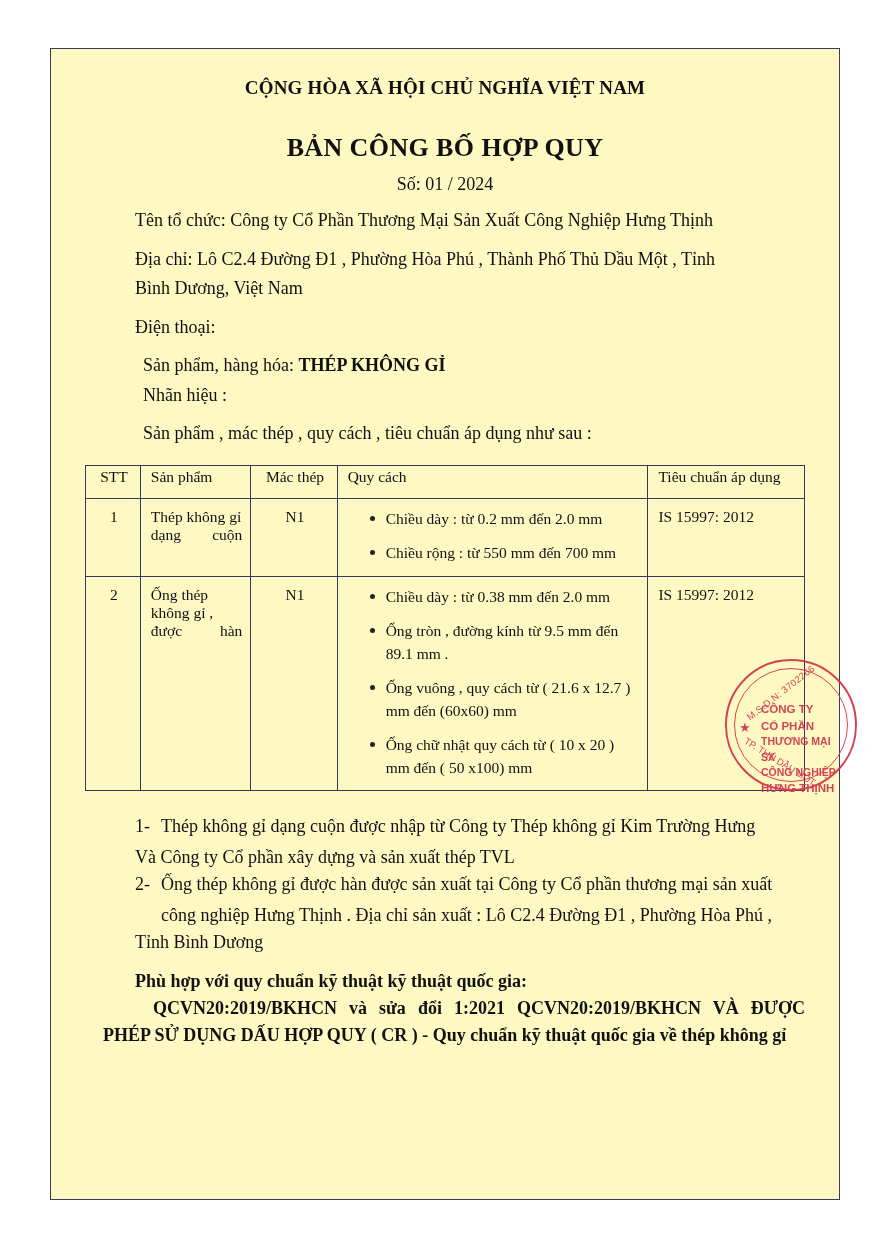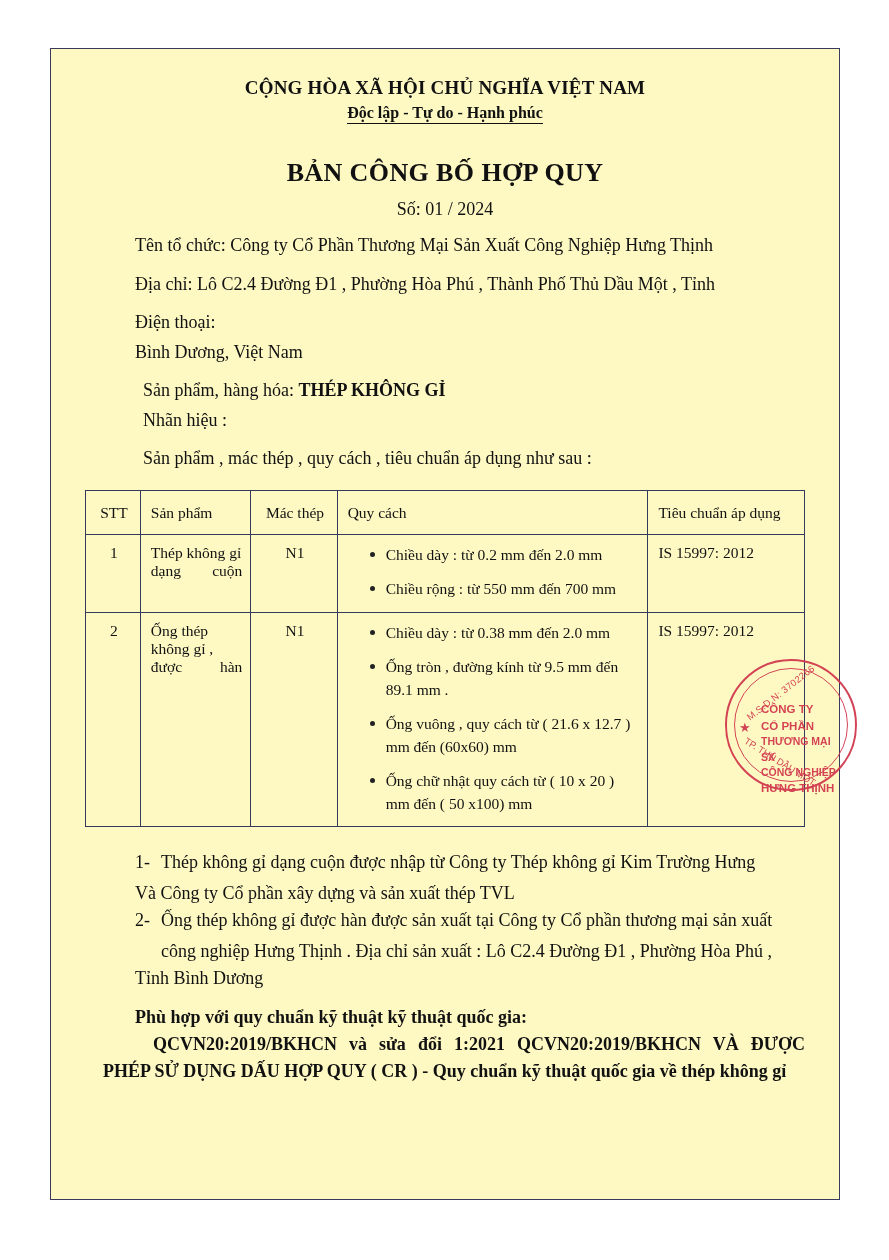--- a/index.html
+++ b/index.html
@@ -79,21 +79,21 @@
     font-size: 15.5px;
   }
   table.spec th, table.spec td {
     border: 1px solid #333a5e;
     vertical-align: top;
     padding: 9px 8px 11px 10px;
     text-align: left;
     font-weight: normal;
   }
   table.spec th {
-    padding-top: 13px;
+    padding-top: 2px;
     padding-bottom: 12px;
   }
   .c-stt { width: 56px; text-align: center !important; }
   .c-prod { width: 118px; }
   .c-mac { width: 92px; text-align: center !important; }
   .c-quy { width: 340px; }
   .c-std { width: 170px; }
 
   td.justify-cell { text-align: justify; text-align-last: justify; }
   td.center-cell { text-align: center; }
@@ -221,30 +221,29 @@
   .seal-center .big { font-size: 11.5px; }
 </style>
 </head>
 <body>
 
 <div class="page">
   <div class="inner">
 
     <div class="center">
       <div class="nation-title">CỘNG HÒA XÃ HỘI CHỦ NGHĨA VIỆT NAM</div>
-      <div><span class="nation-sub">Độc lập - Tự do - Hạnh phúc</span></div>
     </div>
 
     <div class="center doc-title">BẢN CÔNG BỐ HỢP QUY</div>
     <div class="center doc-number">Số: 01 / 2024</div>
 
     <div class="field">Tên tổ chức: Công ty Cổ Phần Thương Mại Sản Xuất Công Nghiệp Hưng Thịnh</div>
     <div class="field">Địa chỉ: Lô C2.4 Đường Đ1 , Phường Hòa Phú , Thành Phố Thủ Dầu Một , Tỉnh</div>
+    <div class="field tight">Bình Dương, Việt Nam</div>
     <div class="field">Điện thoại:</div>
-    <div class="field tight">Bình Dương, Việt Nam</div>
 
     <div class="field indent2">
       <span>Sản phẩm, hàng hóa: </span><b>THÉP KHÔNG GỈ</b>
     </div>
     <div class="field indent2 tight">Nhãn hiệu :</div>
     <div class="field indent2">Sản phẩm , mác thép , quy cách , tiêu chuẩn áp dụng như sau :</div>
 
     <table class="spec">
       <thead>
         <tr>

